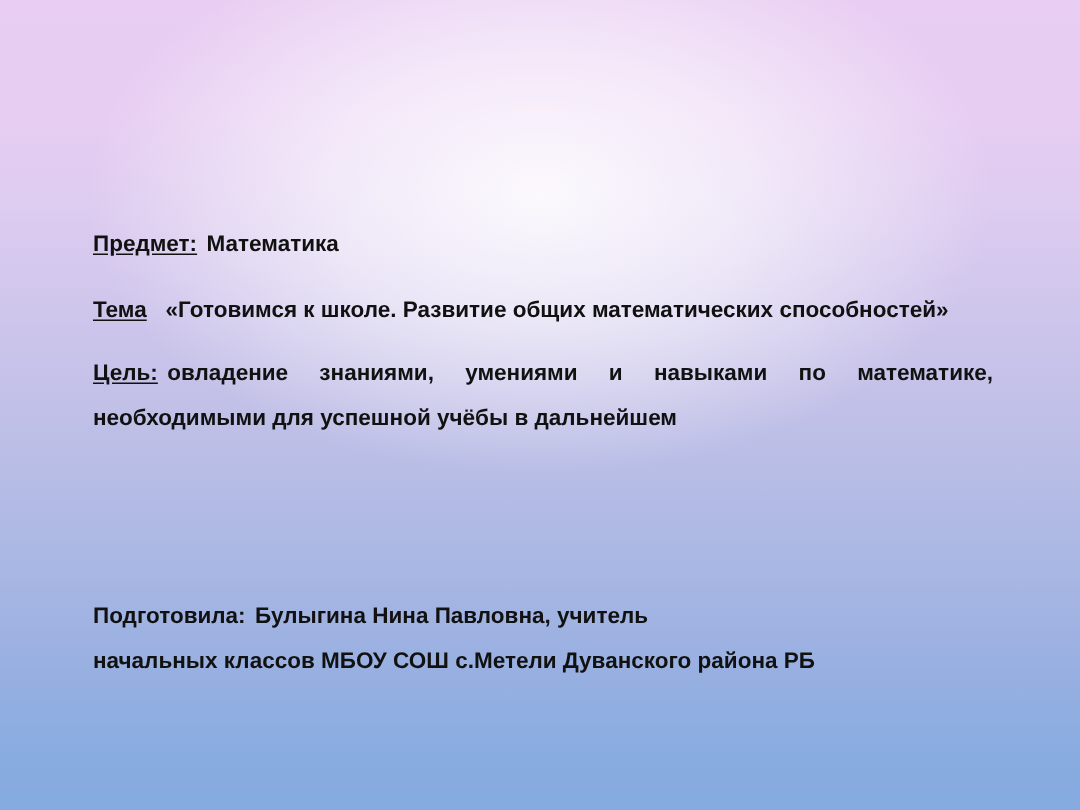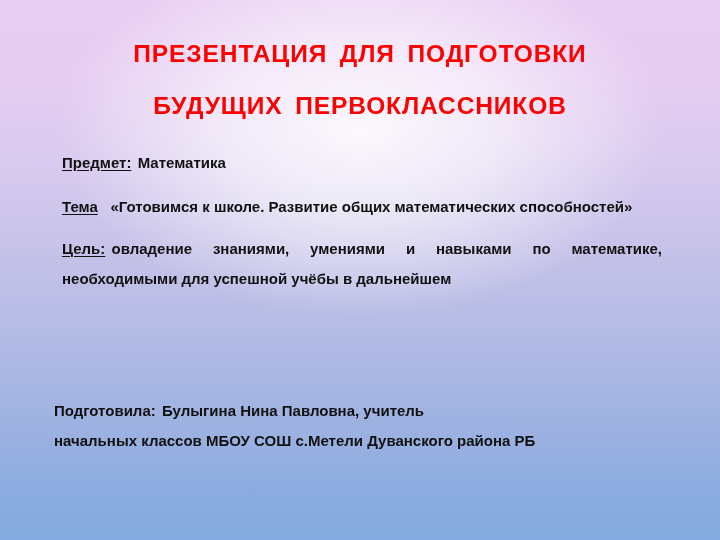--- a/index.html
+++ b/index.html
@@ -83,40 +83,36 @@
   }
   #para-topic {
     margin-bottom: 12px;
     width: 585px;
   }
   #para-goal {
     width: 600px;
   }
   #author-block {
     position: absolute;
-    left: 54px;
+    left: 62px;
     top: 396px;
     width: 600px;
   }
   #para-author {
     text-align: left;
     width: 592px;
   }
   .nowrapline { white-space: nowrap; }
   .sp-wide { display: inline-block; width: 0.42em; }
 </style>
 </head>
 <body>
 
 <div id="slide">
 
-  <div id="title-block">
-    <span class="title-line" id="title-line-1">ПРЕЗЕНТАЦИЯ  ДЛЯ  ПОДГОТОВКИ</span>
-    <span class="title-line" id="title-line-2">БУДУЩИХ ПЕРВОКЛАССНИКОВ</span>
-  </div>
 
   <div id="body-block">
 
     <p class="para" id="para-subject">
       <span class="lbl">Предмет:</span><span class="sp-wide"></span><span>Математика</span>
     </p>
 
     <p class="para" id="para-topic">
       <span class="lbl">Тема</span><span class="sp-wide"></span><span class="sp-wide"></span><span>«Готовимся  к  школе. Развитие  общих математических   способностей»</span>
     </p>

